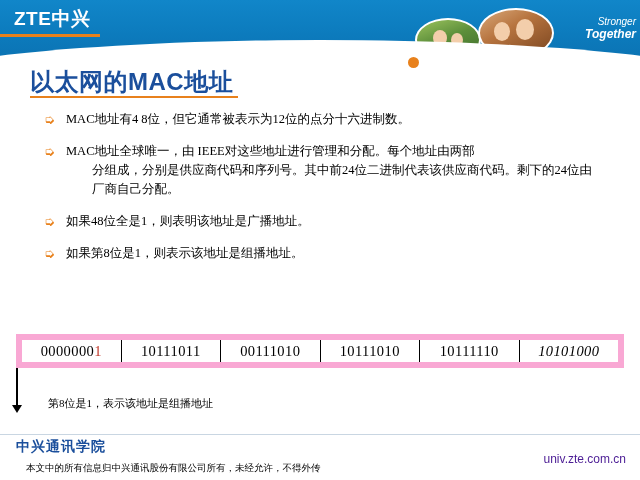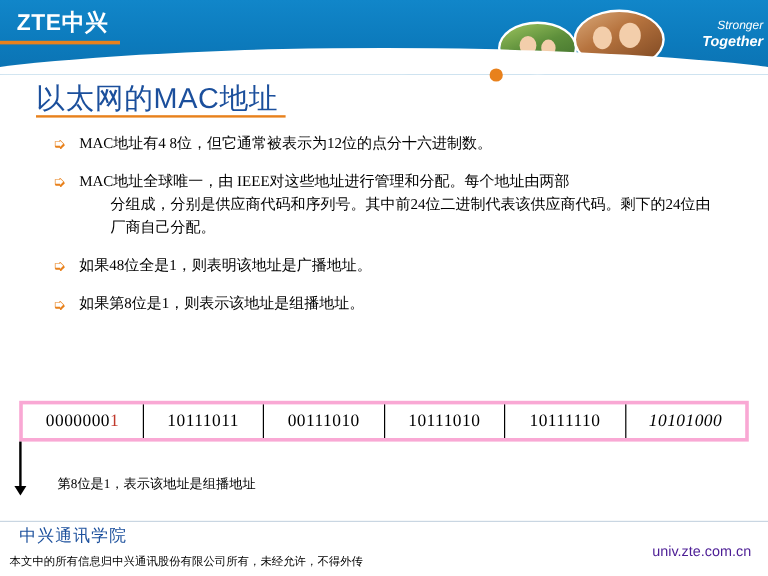--- a/index.html
+++ b/index.html
@@ -106,21 +106,21 @@
     text-align: right;
   }
   .tagline b { font-size: 12px; }
 
   
   .title {
     position: absolute;
     left: 30px; top: 66px;
     color: #1b4f9c;
     font-size: 24px;
-    font-weight: normal;
+    font-weight: bold;
     letter-spacing: 0.5px;
   }
   .title-underline {
     position: absolute;
     left: 30px; top: 96px;
     width: 208px;
     height: 2px;
     background: #e8811c;
   }
 
@@ -147,21 +147,21 @@
     line-height: 15px;
   }
   .bullet .l2 { display: block; padding-left: 26px; }
 
   
   .bit-table {
     position: absolute;
     left: 16px; top: 334px;
     width: 608px;
     height: 34px;
-    border: 3px solid #f9a8d4;
+    border: 6px solid #f9a8d4;
     box-sizing: border-box;
     display: flex;
   }
   .bit-cell {
     flex: 1;
     border-right: 1px solid #000000;
     box-sizing: border-box;
     display: flex;
     align-items: center;
     justify-content: center;
@@ -203,26 +203,26 @@
     left: 0; top: 434px;
     width: 640px;
     height: 1px;
     background: #c9d6e2;
   }
   .footer-org {
     position: absolute;
     left: 16px; top: 438px;
     color: #1b4f9c;
     font-size: 14px;
-    font-weight: normal;
+    font-weight: bold;
     letter-spacing: 1px;
   }
   .footer-note {
     position: absolute;
-    left: 8px; top: 462px;
+    left: 26px; top: 462px;
     color: #000000;
     font-size: 9.5px;
     font-family: "Liberation Serif", "DejaVu Serif", serif;
     text-align: center;
   }
   .footer-url {
     position: absolute;
     right: 14px; top: 452px;
     color: #4c1d95;
     font-size: 12px;

